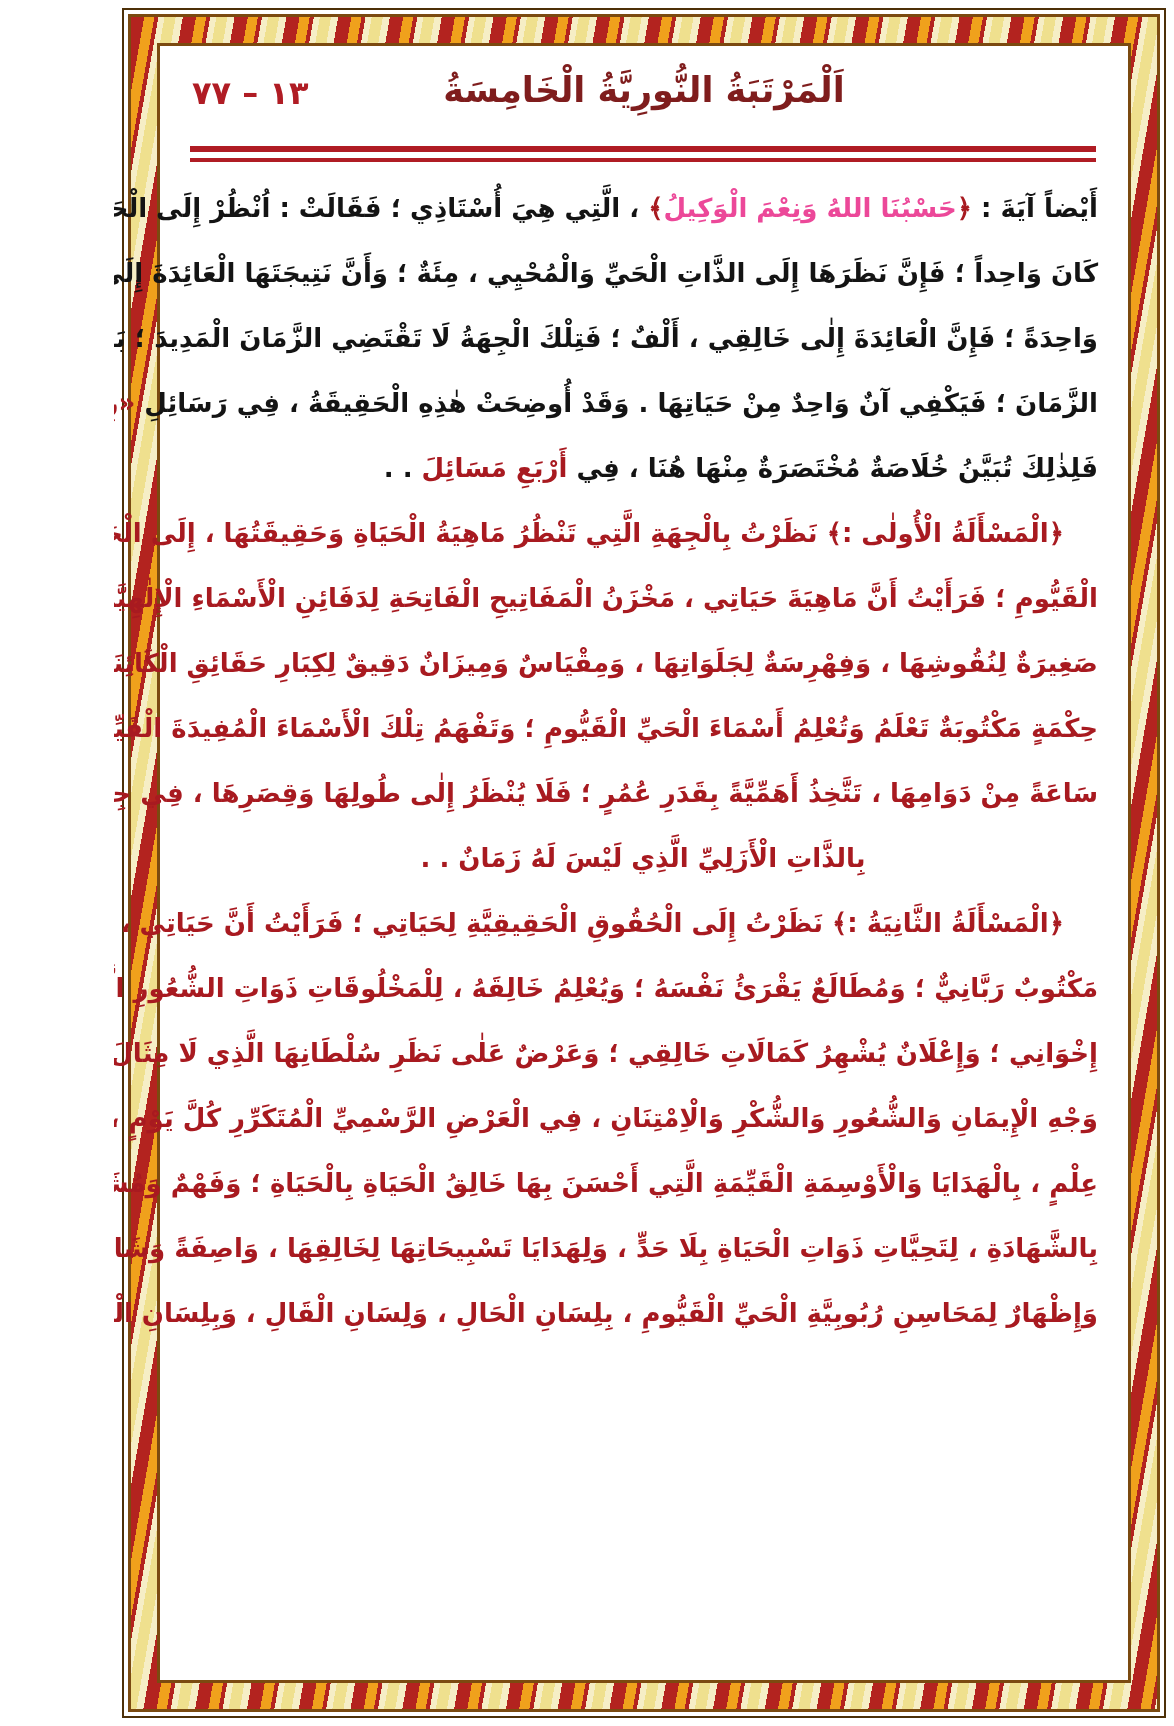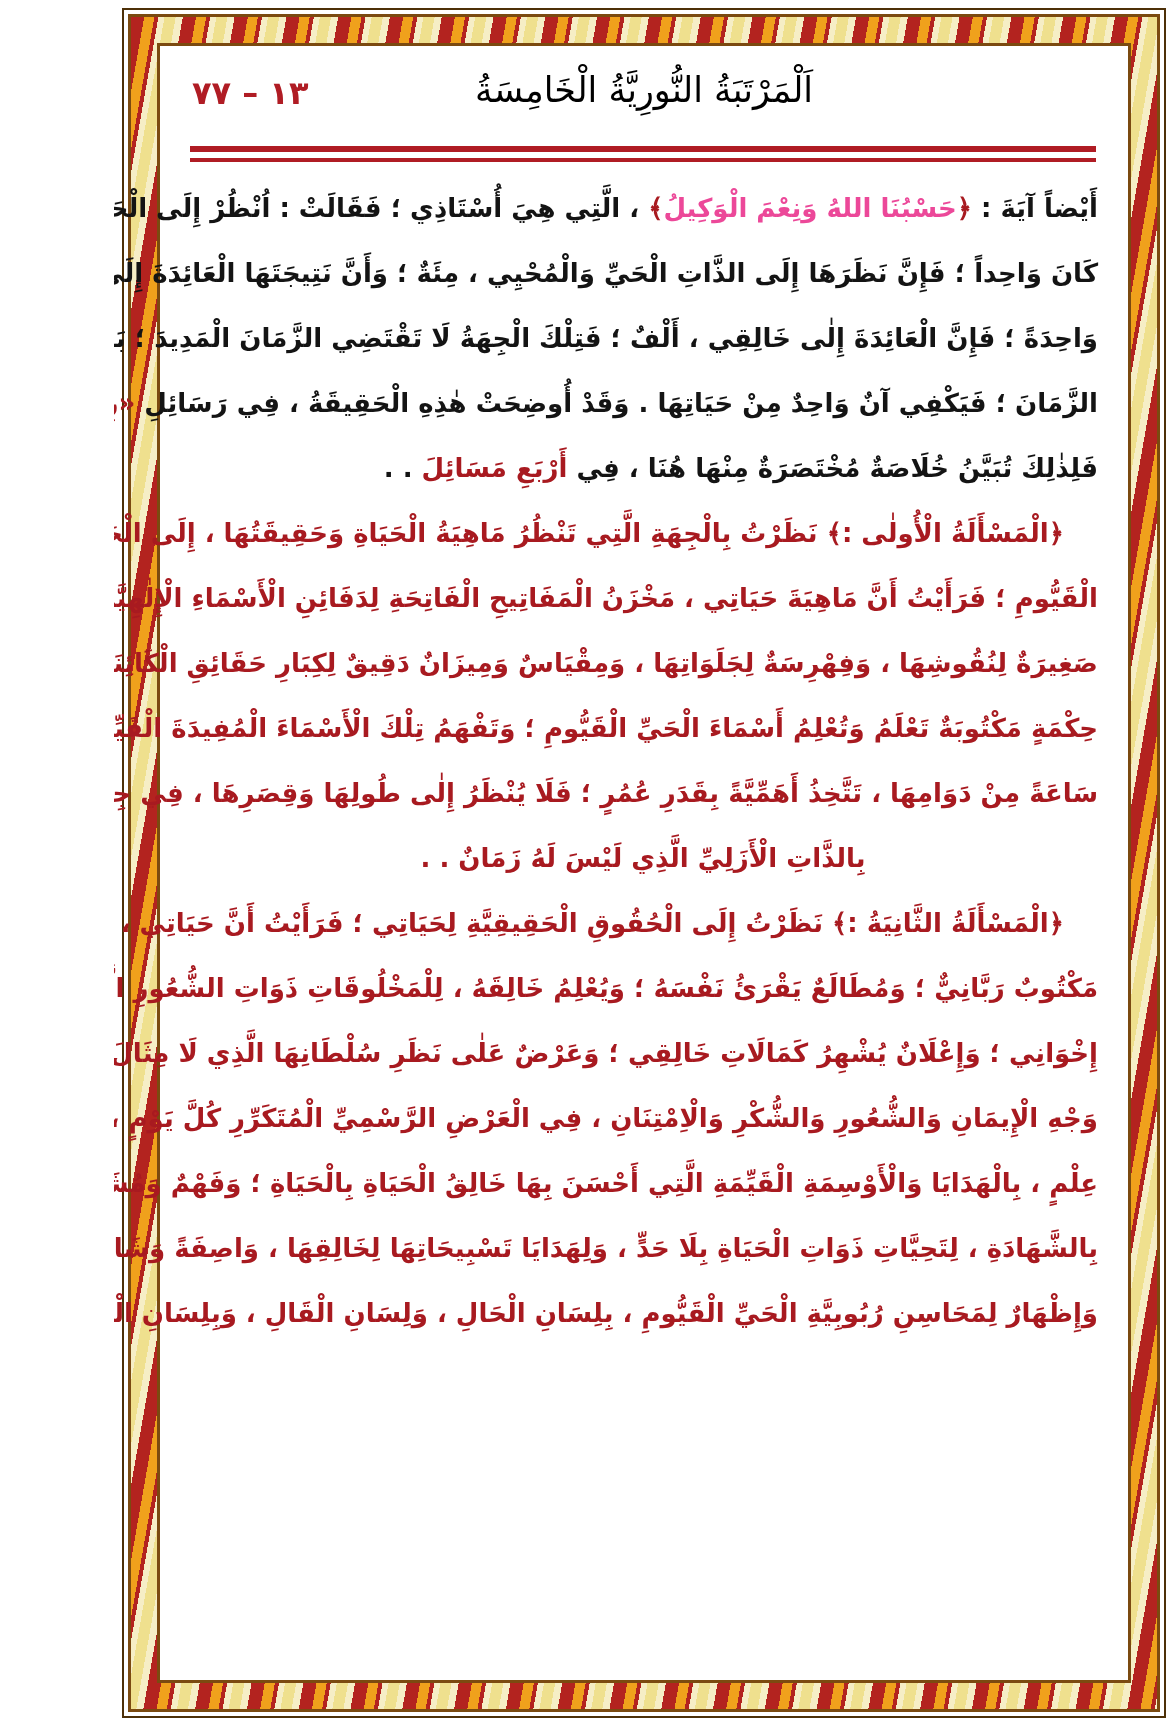--- a/index.html
+++ b/index.html
@@ -30,21 +30,21 @@
   }
   
   .page-number{
     position:absolute; top:74px; left:78px;
     color:#b01c24; font-size:32px; font-weight:bold;
     direction:rtl;
   }
   .page-title{
     position:absolute; top:70px; left:0; width:100%;
     text-align:center;
-    color:#000000; font-size:35px; font-weight:normal;
+    color:#7f1d1d; font-size:35px; font-weight:bold;
     direction:rtl;
   }
   .double-rule{
     position:absolute; top:146px; left:76px; right:78px;
     height:6px;
     border-top:6px solid #b01c24;
     border-bottom:4px solid #b01c24;
   }
   
   .body-text{

